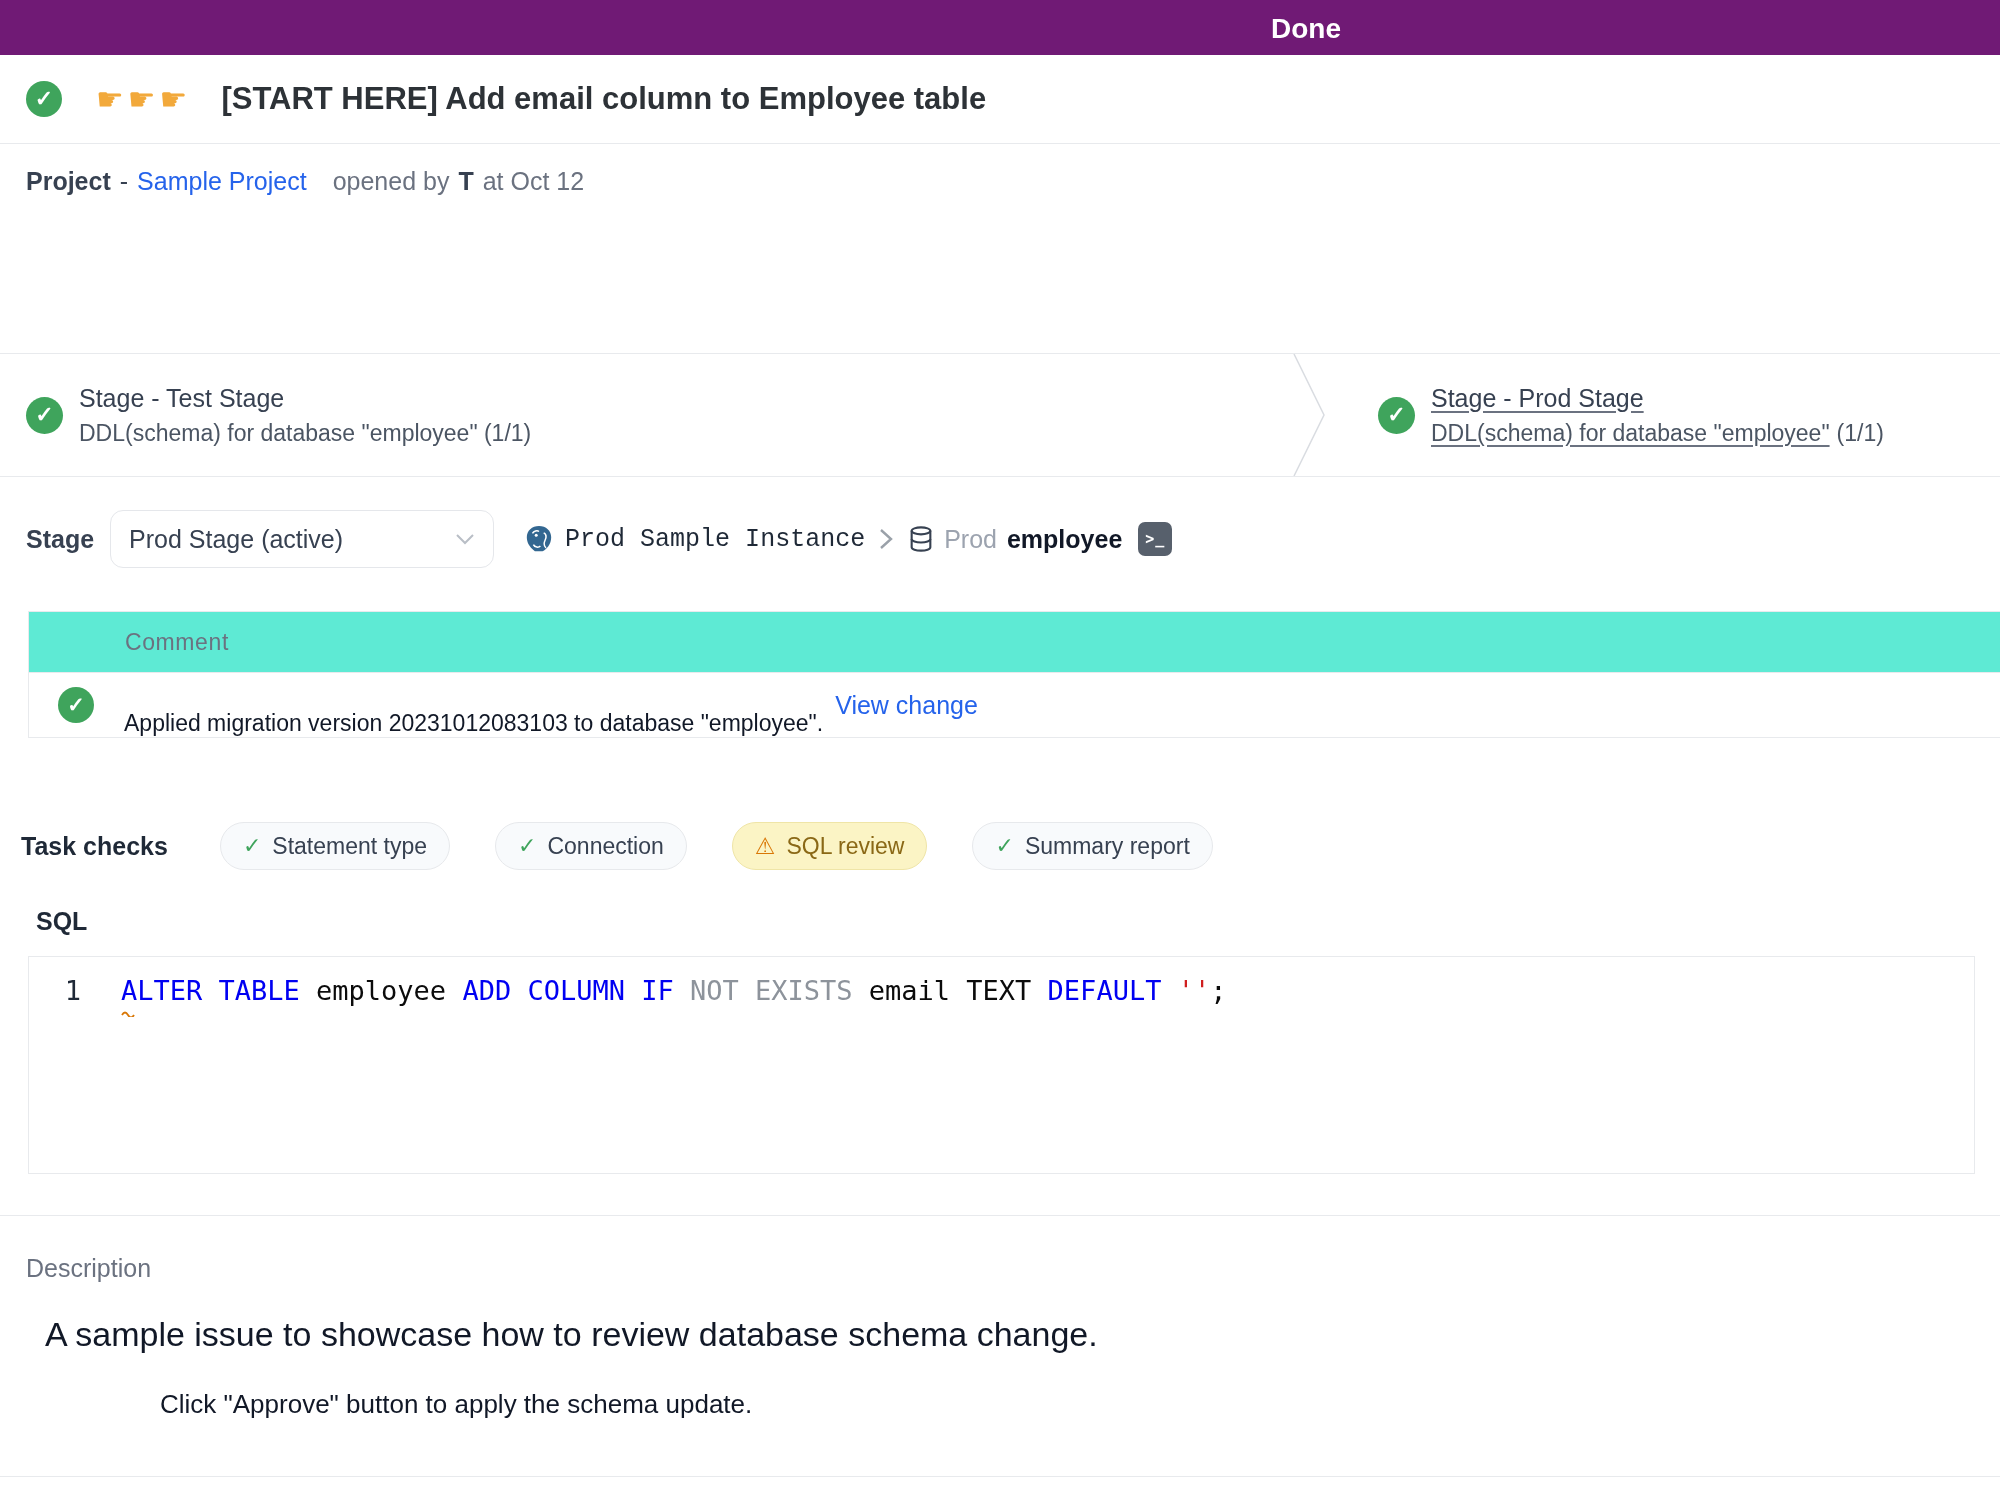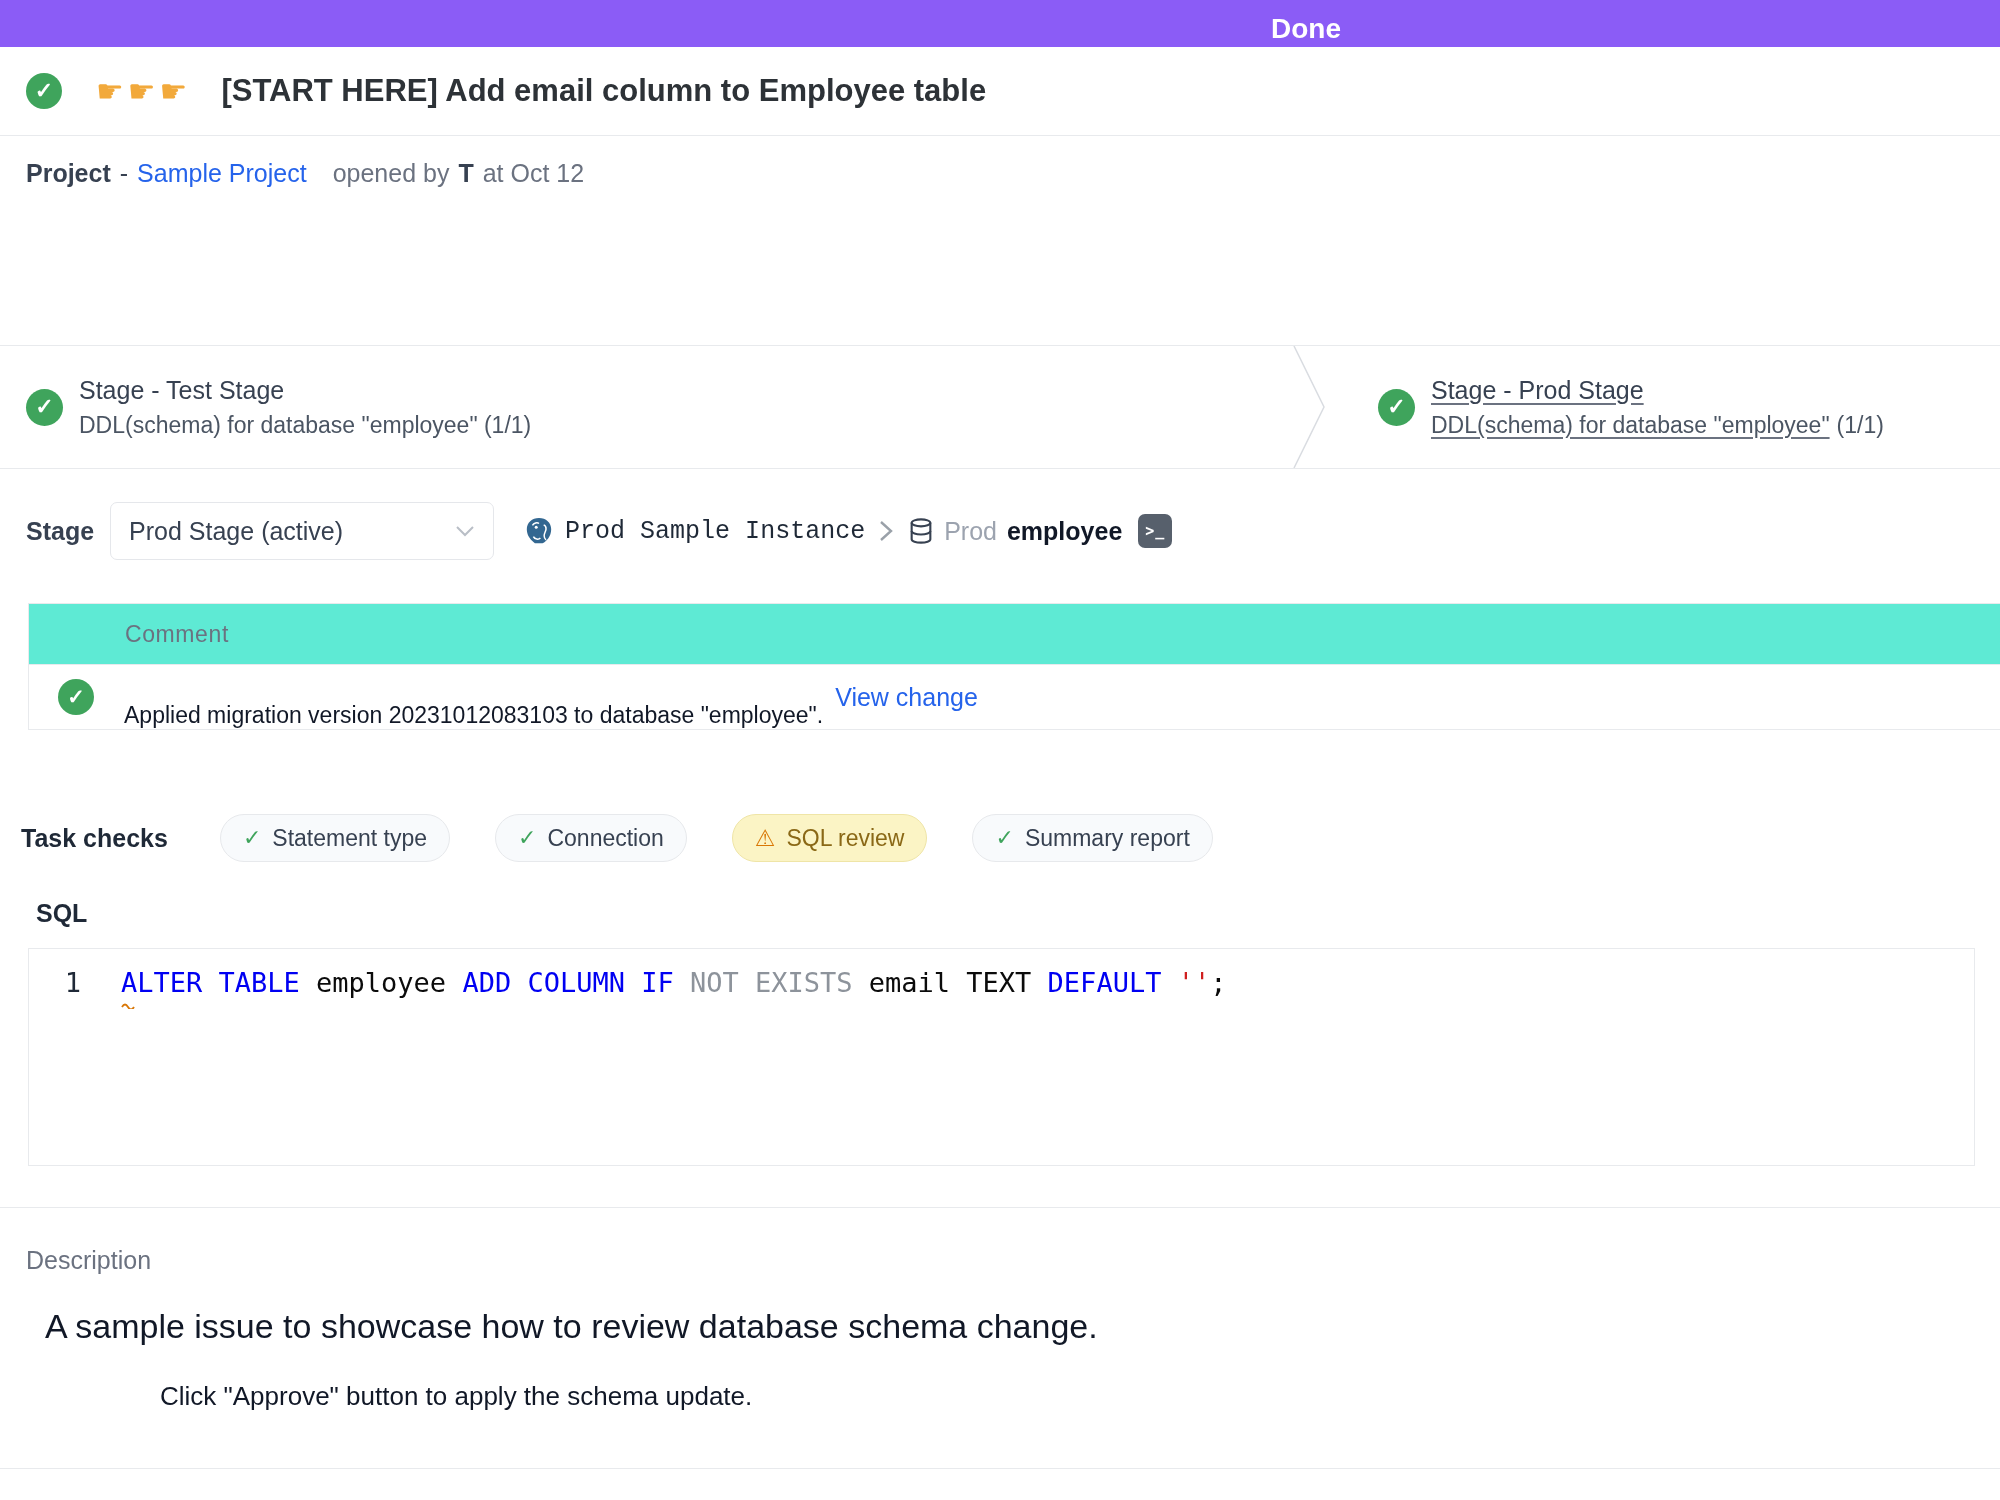--- a/index.html
+++ b/index.html
@@ -4,21 +4,21 @@
 <style>
   html,body{margin:0;padding:0;}
   body{
     width:2000px;height:1500px;background:#ffffff;overflow:hidden;
     font-family:"Liberation Sans",sans-serif;color:#1f2937;
     -webkit-font-smoothing:antialiased;
   }
   .page{position:relative;width:2000px;height:1500px;}
 
   
-  .top-bar{height:47px;background:#8b5cf6;position:relative;}
+  .top-bar{height:55px;background:#701a75;position:relative;}
   .done-label{position:absolute;left:1271px;top:0;line-height:57px;color:#ffffff;font-weight:700;font-size:28px;}
 
   
   .title-row{height:88px;display:flex;align-items:center;padding-left:26px;border-bottom:1px solid #e8eaed;}
   .check-circle{width:36px;height:36px;border-radius:50%;background:#3FA45C;color:#fff;
     display:flex;align-items:center;justify-content:center;font-size:22px;font-weight:700;flex:none;}
   .title-emojis{font-size:31px;color:#F2A93B;margin-left:34px;letter-spacing:4px;white-space:nowrap;}
   .issue-title{font-size:31px;font-weight:700;color:#2d3237;margin-left:30px;white-space:nowrap;}
 
   
@@ -41,21 +41,21 @@
   .stage-title{font-size:25px;font-weight:500;color:#374151;margin-bottom:7px;white-space:nowrap;}
   .stage-sub{font-size:23px;color:#4b5563;white-space:nowrap;}
   .u{text-decoration:underline;text-underline-offset:4px;text-decoration-color:#6b7280;}
   .stage-sep{position:absolute;left:1290px;top:0;height:122px;}
   .stage-right{position:absolute;left:1378px;top:0;height:100%;display:flex;align-items:center;gap:16px;cursor:pointer;}
   .sub-suffix{margin-left:7px;}
 
   
   .selector-row{margin-top:33px;height:58px;padding-left:26px;display:flex;align-items:center;}
   .selector-label{font-size:25px;font-weight:600;color:#374151;margin-right:16px;}
-  .dropdown{width:346px;height:56px;border:1px solid #e5e7eb;border-radius:7px;background:#fff;
+  .dropdown{width:346px;height:56px;border:1px solid #e5e7eb;border-radius:13px;background:#fff;
     display:flex;align-items:center;justify-content:space-between;padding:0 18px;font-size:25px;color:#374151;cursor:pointer;}
   .breadcrumb{display:flex;align-items:center;margin-left:30px;font-size:25px;}
   .pg-icon{margin-right:11px;display:flex;}
   .instance-name{font-weight:500;color:#1f2937;white-space:nowrap;font-family:Liberation Mono, monospace;}
   .bc-chevron{margin:0 14px;display:flex;}
   .db-icon{margin-right:9px;display:flex;}
   .env-name{color:#9ca3af;margin-right:10px;}
   .db-name{font-weight:600;color:#111827;}
   .terminal-btn{width:34px;height:34px;border-radius:7px;background:#57606C;color:#fff;margin-left:16px;
     display:flex;align-items:center;justify-content:center;font-family:"DejaVu Sans Mono",monospace;

